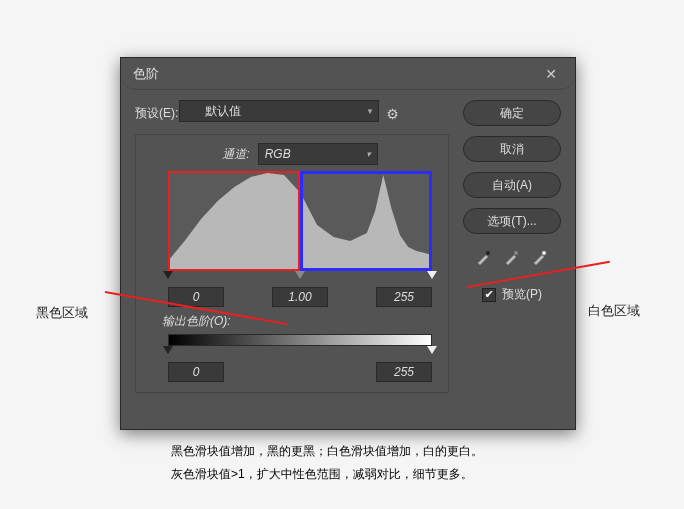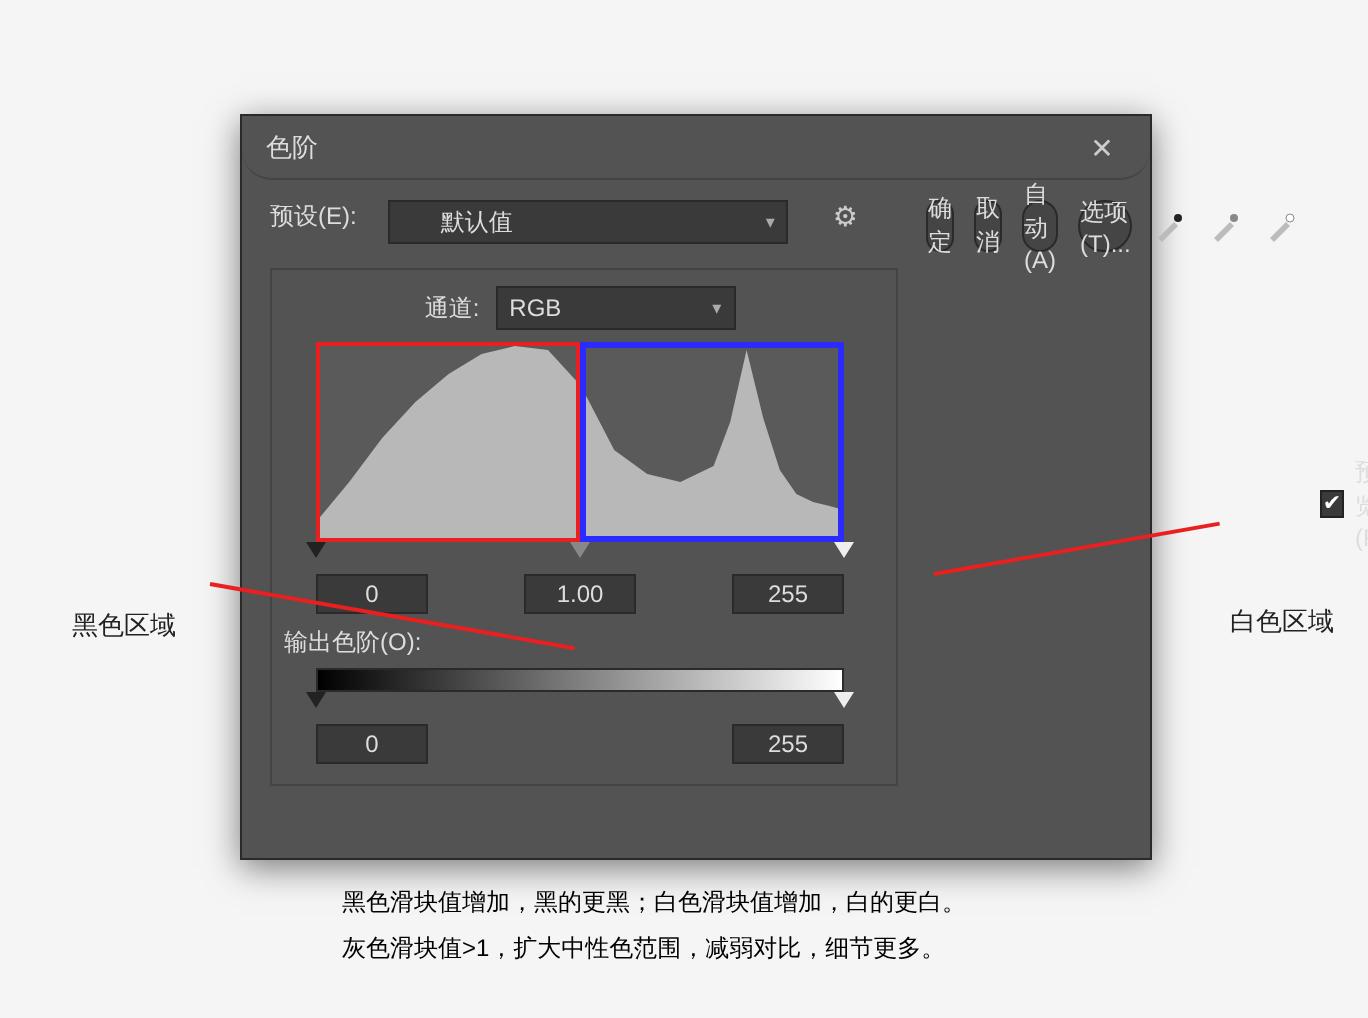--- a/index.html
+++ b/index.html
@@ -40,28 +40,28 @@
       display: flex;
       padding: 10px 14px;
     }
     .left-col {
       flex: 1;
       padding-right: 14px;
     }
     .right-col {
       width: 98px;
       display: flex;
-      flex-direction: row;
+      flex-direction: column;
       align-items: stretch;
       gap: 10px;
     }
     .preset-row {
       display: flex;
-      align-items: flex-start;
-      gap: 16px;
+      align-items: flex-end;
+      gap: 1px;
       margin-bottom: 12px;
     }
     .preset-label { font-size: 12px; }
     .select {
       background: #3a3a3a;
       border: 1px solid #2a2a2a;
       color: #ddd;
       height: 22px;
       display: flex;
       align-items: center;
@@ -87,22 +87,23 @@
       color: #ddd;
       height: 26px;
       border-radius: 13px;
       display: flex;
       align-items: center;
       justify-content: center;
       font-size: 12px;
     }
     .panel {
       border: 1px solid #444;
-      padding: 8px 10px 10px 6px;
+      padding: 8px 10px 10px 26px;
       margin-top: 0;
+      font-style: italic;
     }
     .chan-row {
       display: flex;
       align-items: center;
       justify-content: center;
       gap: 8px;
       margin-bottom: 6px;
     }
     .section-label {
       font-size: 12px;
@@ -202,21 +203,21 @@
       background: #e82020;
       transform-origin: left center;
       transform: rotate(-10deg);
     }
     .side-label {
       position: absolute;
       font-size: 13px;
       color: #222;
     }
     .side-left  { left: 36px;  top: 304px; }
-    .side-right { left: 615px; top: 302px; }
+    .side-right { left: 588px; top: 302px; }
     .notes {
       position: absolute;
       left: 171px;
       top: 440px;
       font-size: 12px;
       color: #000000;
       line-height: 1.9;
     }
   </style>
 </head>

